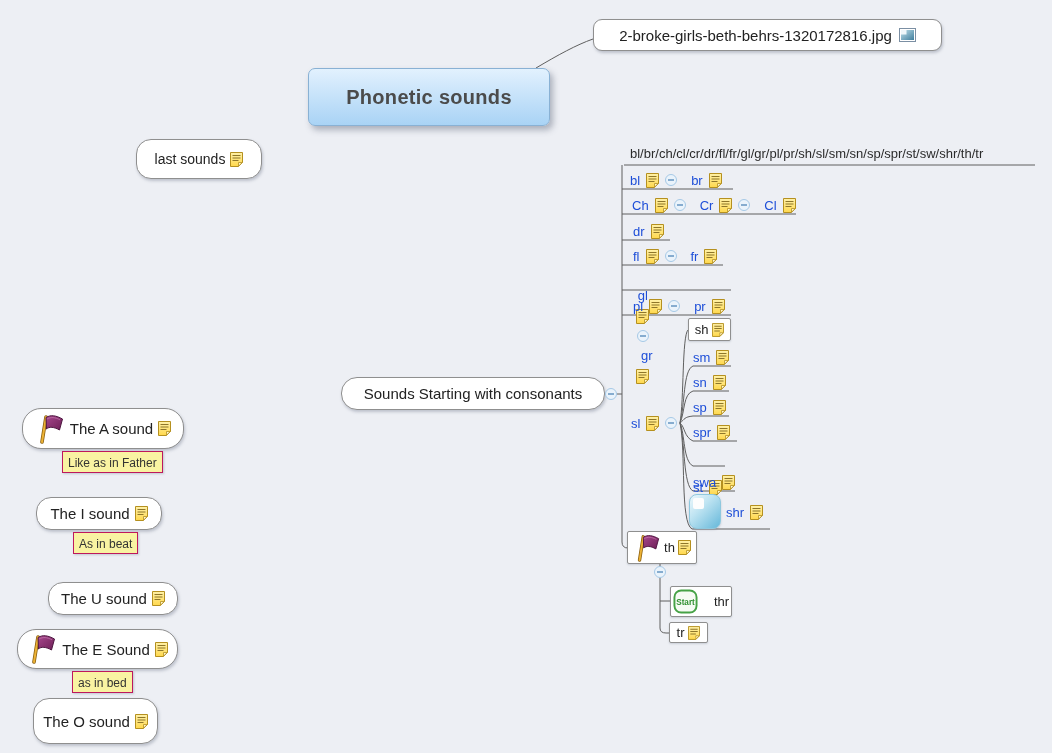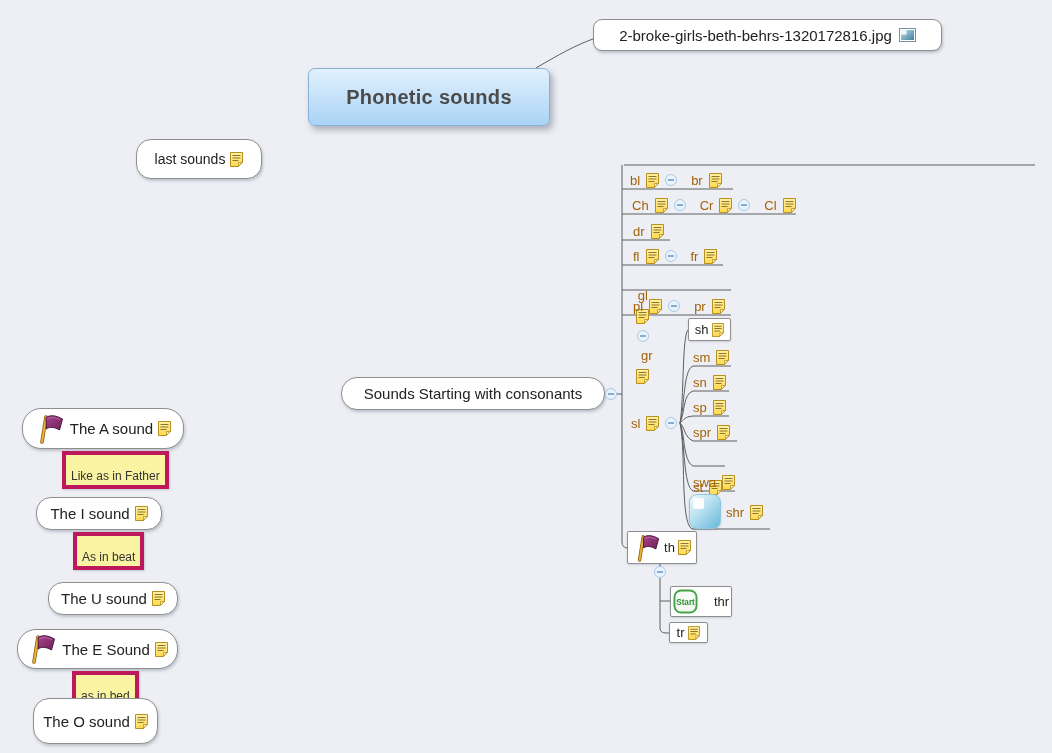--- a/index.html
+++ b/index.html
@@ -21,35 +21,35 @@
   .central{
     position:absolute;left:308px;top:68px;width:240px;height:56px;
     display:flex;align-items:center;justify-content:center;
     background:linear-gradient(#e2f1fe,#a9d3f5);
     border:1px solid #89b1d4;border-radius:7px;
     box-shadow:3px 4px 6px rgba(90,100,120,.45);
     font-size:20px;font-weight:700;color:#4b4b4b;letter-spacing:.3px;
   }
   .trow{
     position:absolute;display:flex;align-items:center;gap:6px;height:18px;
-    font-size:13px;color:#a16207;white-space:nowrap;
+    font-size:13px;color:#1d4ed8;white-space:nowrap;
   }
   .gapL{margin-left:8px;}
   .collapse{
     width:12px;height:12px;border-radius:50%;
     background:#eaf3fb;border:1px solid #a6c9e6;
     position:relative;flex:none;box-sizing:border-box;
   }
   .collapse::after{
     content:"";position:absolute;left:2px;right:2px;top:4px;height:1.5px;background:#86accf;
   }
   .collapse.abs{position:absolute;}
   .label{
-    position:absolute;background:#f9f3a2;border:4px solid #be185d;
-    font-size:12px;color:#333;padding:14px 5px 2px;white-space:nowrap;
+    position:absolute;background:#f9f3a2;border:1px solid #be185d;
+    font-size:12px;color:#333;padding:4px 5px 2px;white-space:nowrap;
     box-shadow:1px 1px 2px rgba(100,110,130,.3);
   }
   .hdr{position:absolute;left:630px;top:146px;font-size:13px;color:#2b2b2b;white-space:nowrap;}
   .note{flex:none;}
   .flagsvg{flex:none;}
   .blue-sq{
     position:absolute;left:689px;top:494px;width:30px;height:33px;border-radius:8px;
     background:linear-gradient(135deg,#eef8fc 0%,#bfe4f2 38%,#66b8da 100%);
     border:1px solid #8fc8de;box-shadow:0 1px 2px rgba(100,110,130,.3);
   }
@@ -134,20 +134,21 @@
     <span>Phonetic sounds</span>
   </div>
 
   <div class="node" style="left:136px;top:139px;width:126px;height:40px;border-radius:15px;font-size:14px;">
     <span>last sounds</span>
     <svg class="note" width="13" height="15">
         <use href="#noteSym"></use>
       </svg>
   </div>
 
+  <div class="hdr">bl/br/ch/cl/cr/dr/fl/fr/gl/gr/pl/pr/sh/sl/sm/sn/sp/spr/st/sw/shr/th/tr</div>
 
   <div class="trow" style="left:630px;top:171px;">
     <span>bl</span>
     <svg class="note" width="13" height="15">
         <use href="#noteSym"></use>
       </svg>
     <span class="collapse"></span>
     <span class="gapL">br</span>
     <svg class="note" width="13" height="15">
         <use href="#noteSym"></use>

